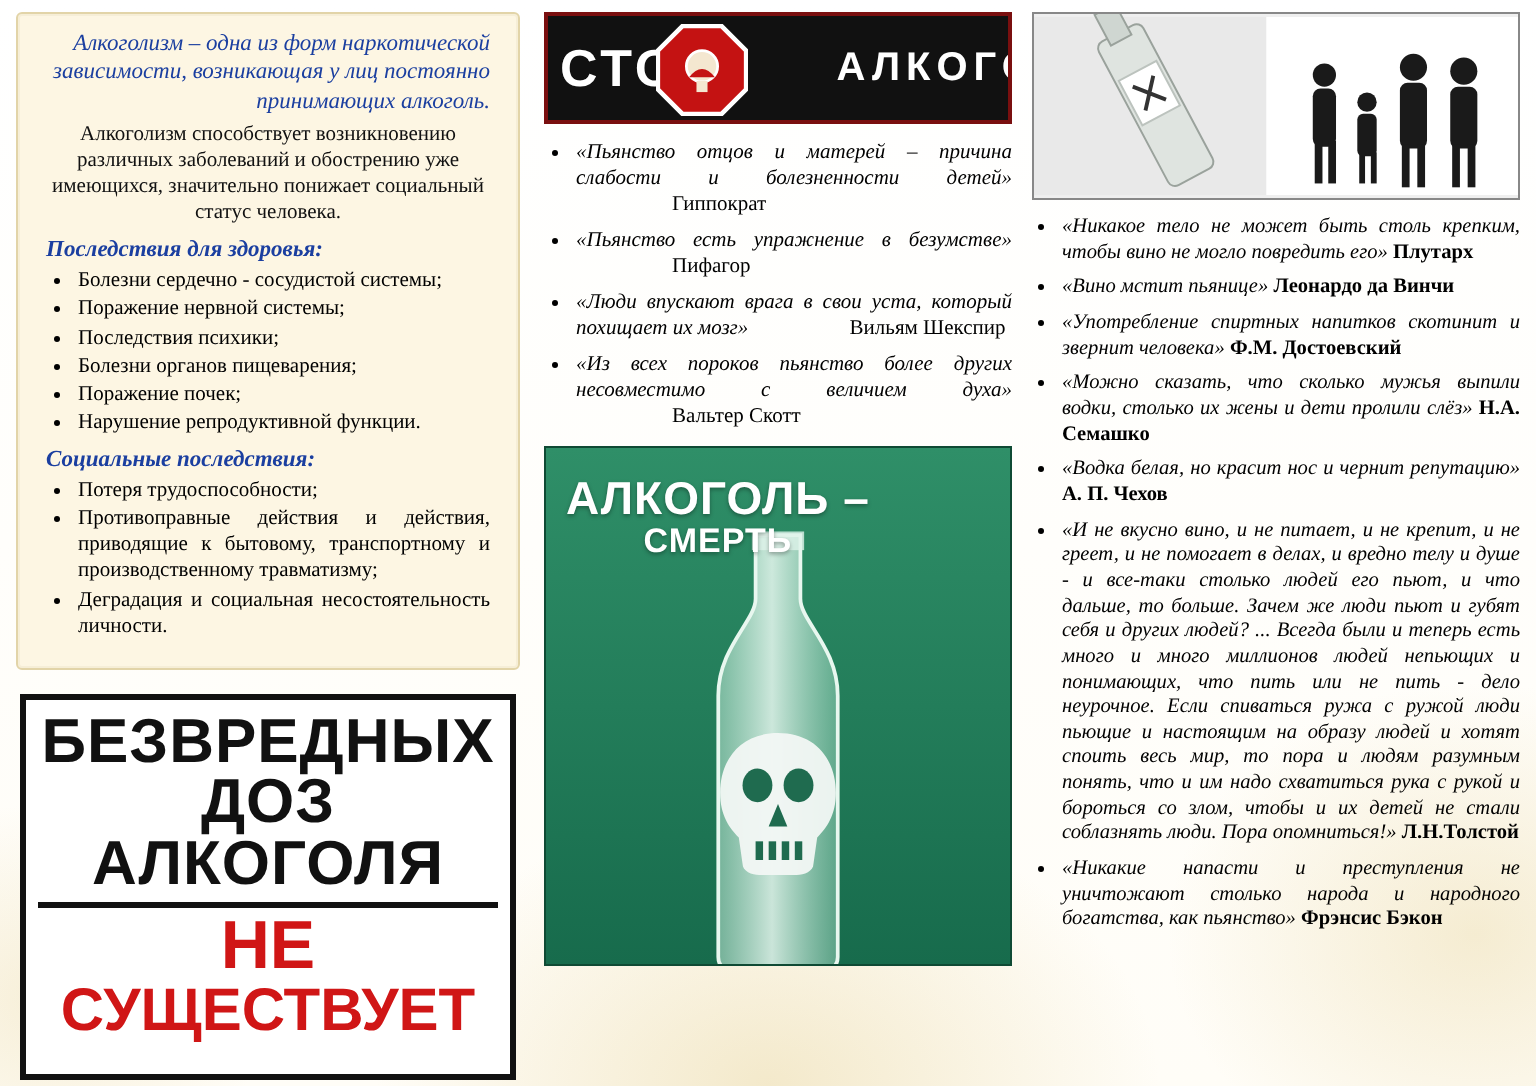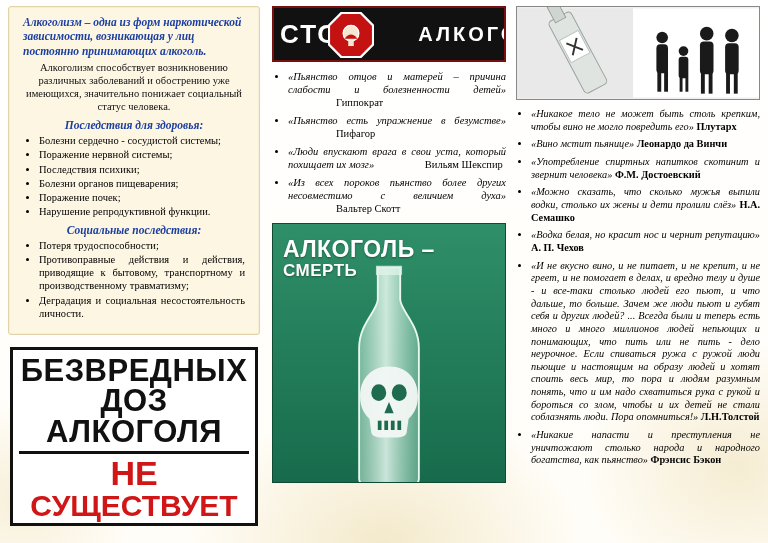--- a/index.html
+++ b/index.html
@@ -30,57 +30,56 @@
   .scroll-box{
     position:relative;
     background:#fdf6e3;
     border:1px solid #e2d4a8;
     border-radius:3px;
     padding:8px 14px 10px 14px;
     box-sizing:border-box;
     box-shadow:0 0 0 1px #f6eed7 inset;
   }
   .lead{
-    text-align:left;
-    font-weight:bold;
+    text-align:right;
+    font-weight:normal;
     font-style:italic;
     color:#1b3fa0;
     font-size:11.5px;
     line-height:1.25;
     margin:0 0 4px 0;
   }
   .para{
     font-size:10.5px;
     line-height:1.22;
     text-align:center;
     margin:0 0 6px 0;
     color:#111;
   }
   .sub-head{
-    text-align:center;
     font-style:italic;
     font-weight:bold;
     color:#1b3fa0;
     font-size:11.5px;
     margin:6px 0 3px 0;
   }
   ul.bul{
     margin:0 0 4px 0;
     padding-left:16px;
     font-size:10.5px;
     line-height:1.25;
   }
   ul.bul li{margin:0 0 1px 0;text-align:justify;}
 
   
   .poster-safe{
     margin:12px 2px 0 2px;
     background:#ffffff;
     border:3px solid #111;
-    padding:6px 6px 2px 6px;
+    padding:6px 6px 16px 6px;
     box-sizing:border-box;
     text-align:center;
   }
   .poster-safe .l1,.poster-safe .l2{
     font-family:"Liberation Sans", sans-serif;
     font-weight:bold;
     color:#111;
     letter-spacing:.5px;
     line-height:.98;
   }
@@ -136,20 +135,21 @@
     position:relative;
     overflow:hidden;
     border:1px solid #0f4a34;
   }
   .bp-text{
     position:absolute;left:10px;top:14px;
     font-family:"Liberation Sans", sans-serif;
     font-weight:bold;color:#fff;font-size:23px;line-height:1.03;
     letter-spacing:.5px;z-index:3;
     text-shadow:0 1px 2px rgba(0,0,0,.35);
+    text-align:center;
   }
   .bp-text .w2{font-size:23px;}
   .bp-text .w3{font-size:17px;}
   .bottle{
     position:absolute;left:50%;transform:translateX(-50%);
     bottom:-6px;width:112px;height:228px;z-index:2;
   }
 
   
   .photo-card{

